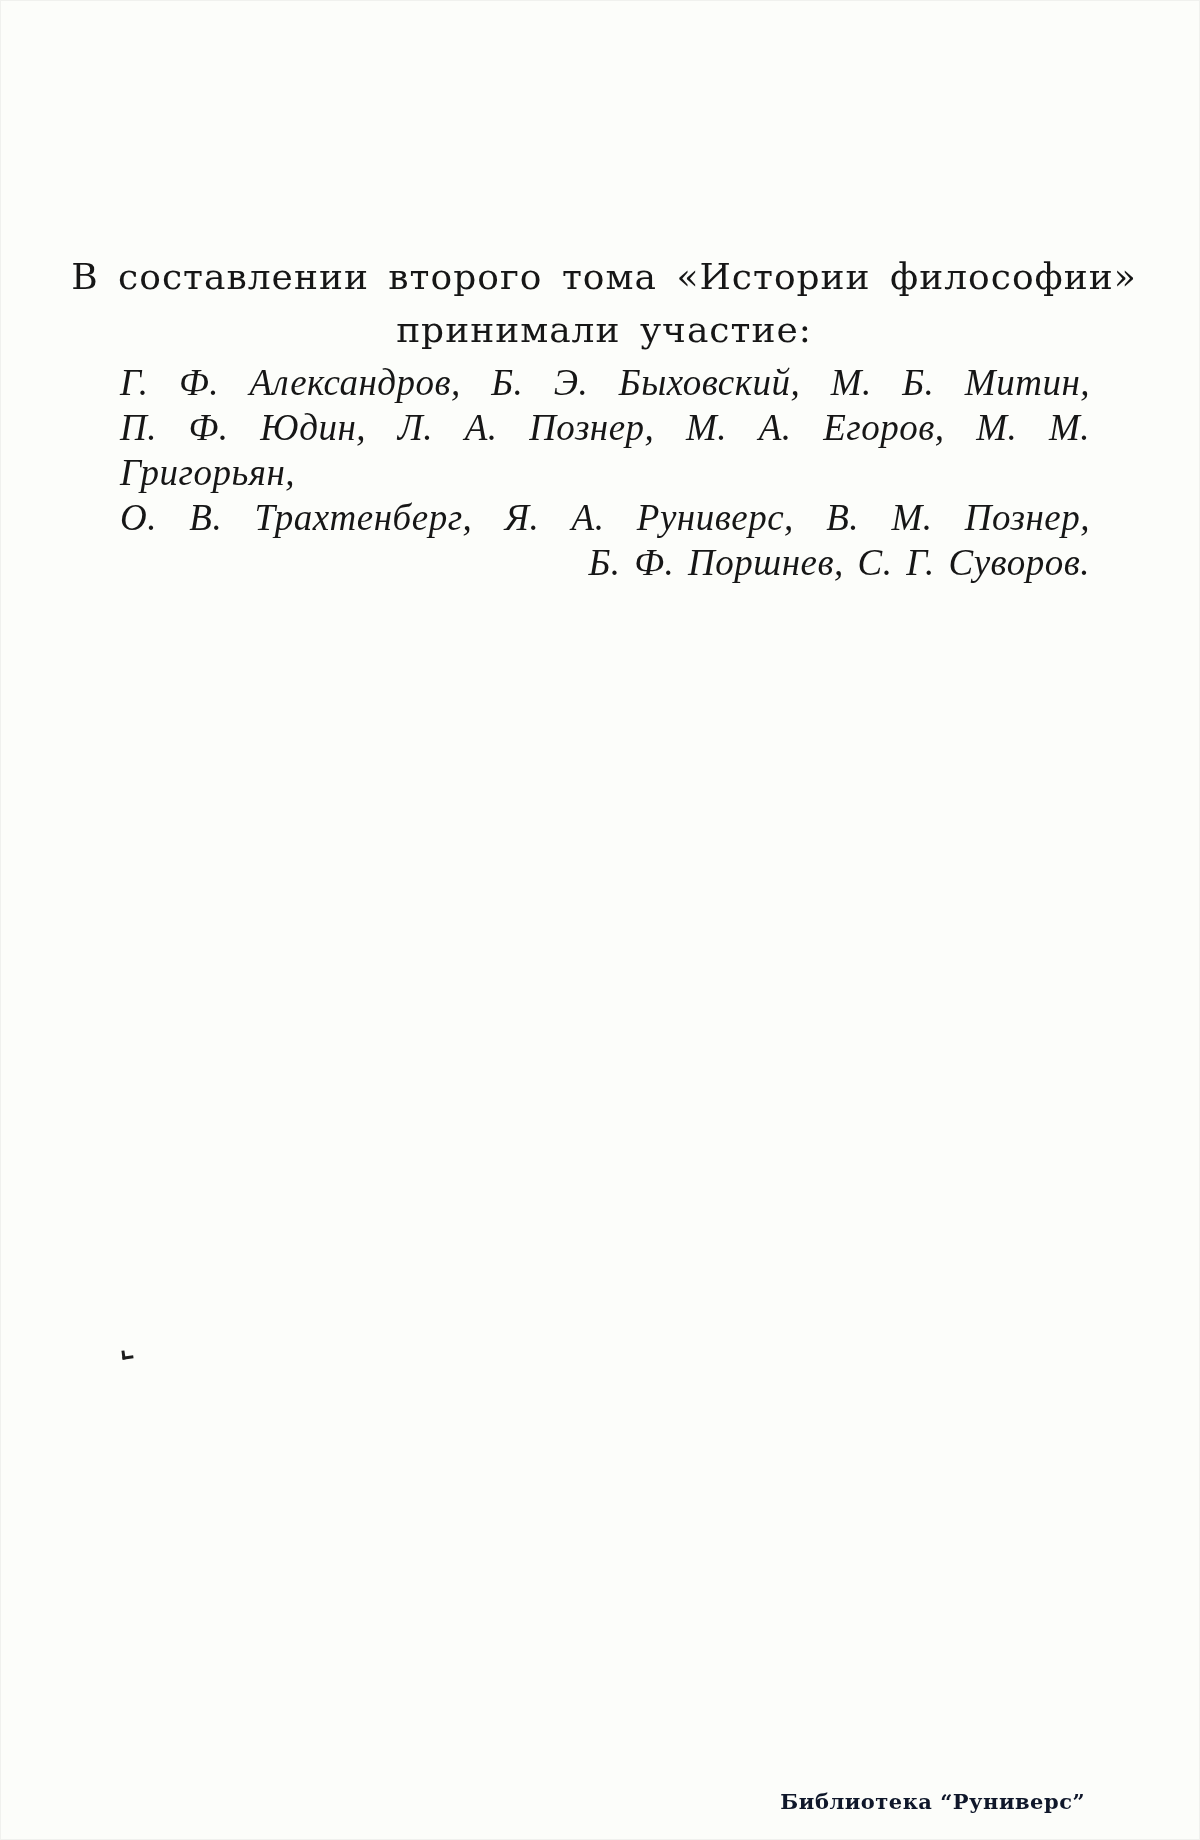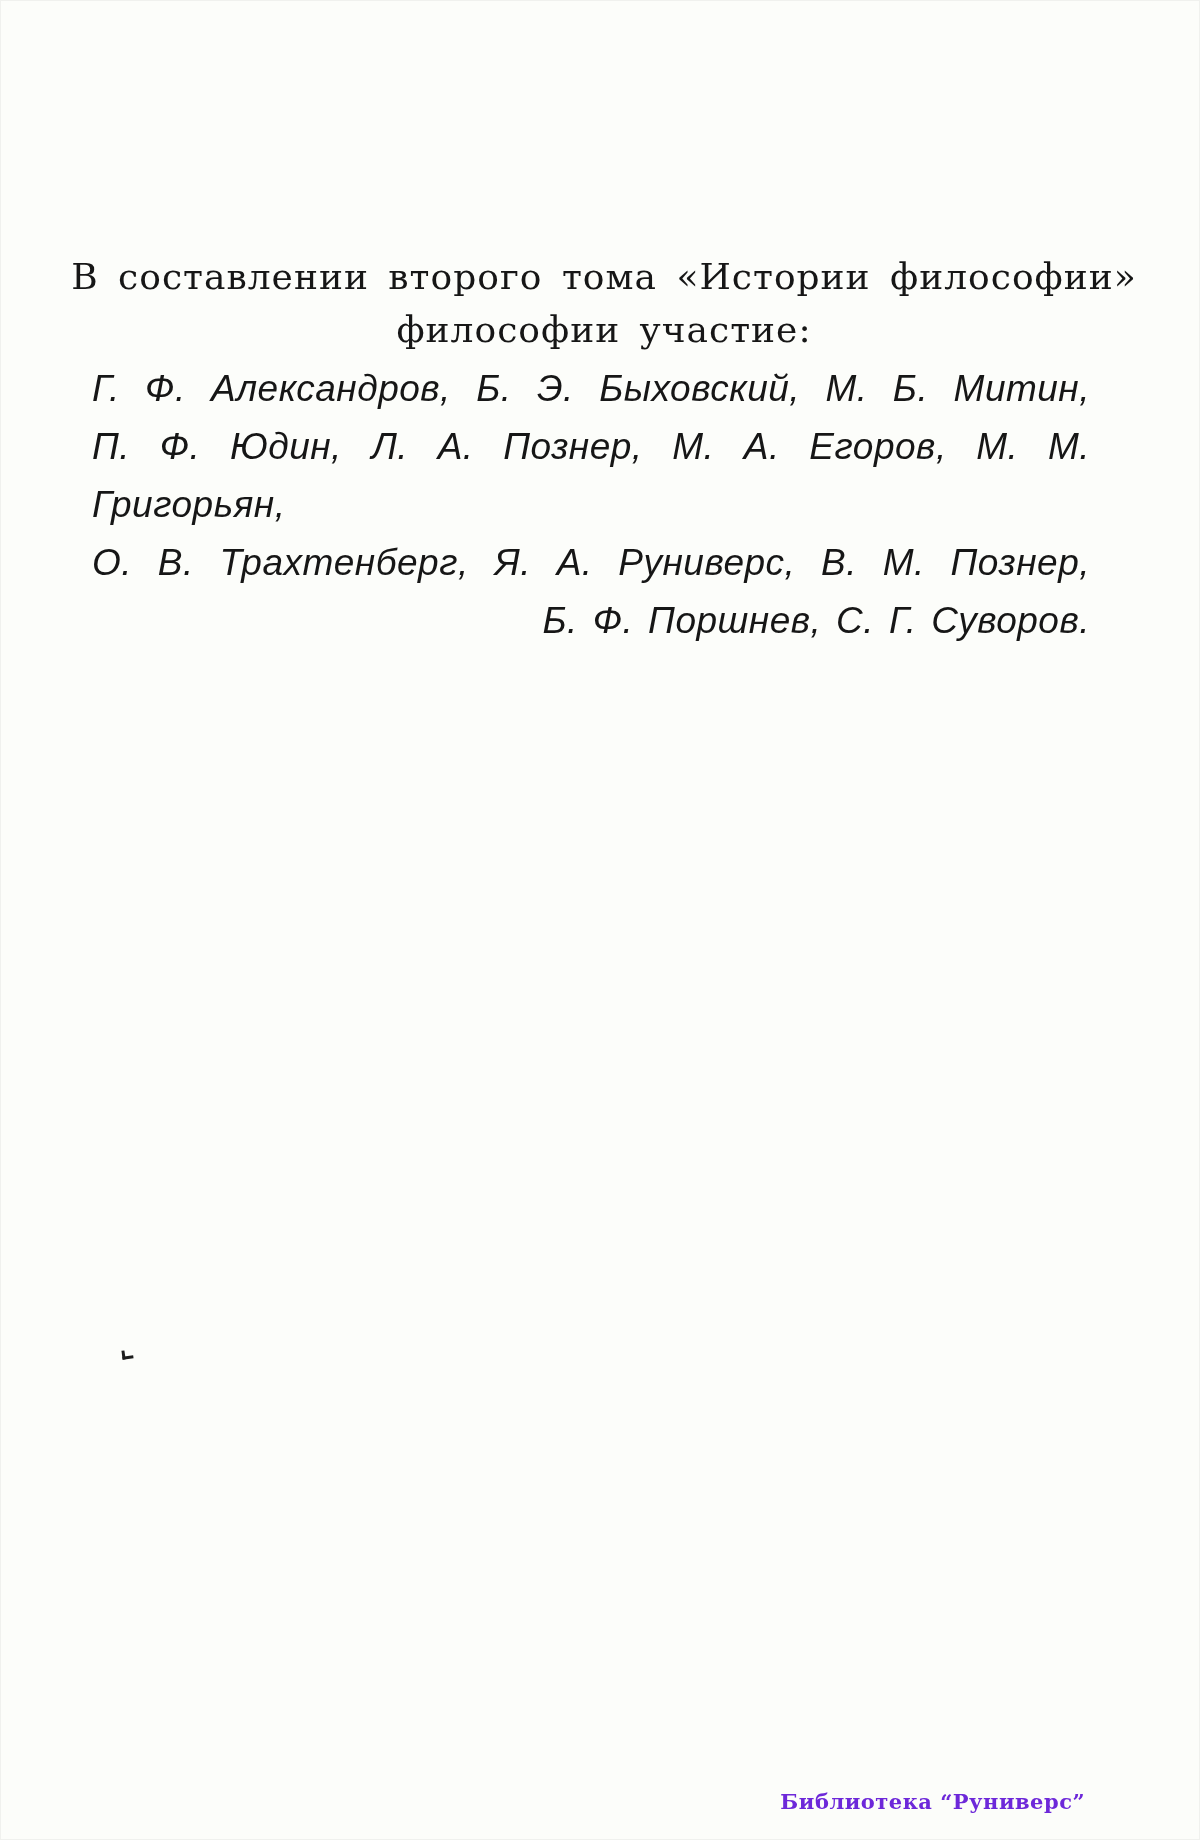--- a/index.html
+++ b/index.html
@@ -24,26 +24,26 @@
     font-family: "DejaVu Serif", "Liberation Serif", serif;
     font-size: 36px;
     font-weight: 500;
     letter-spacing: 1px;
     word-spacing: 7px;
     line-height: 53px;
   }
   .names {
     position: absolute;
     top: 360px;
-    left: 92px;
+    left: 120px;
     right: 110px;
-    font-family: Liberation Sans, sans-serif;
+    font-family: Liberation Serif, serif;
     font-style: italic;
     font-size: 37px;
-    line-height: 58px;
+    line-height: 45px;
     letter-spacing: 0.5px;
     word-spacing: 4px;
   }
   .name-line.justify {
     text-align: justify;
     text-align-last: justify;
   }
   .name-line.center {
     text-align: right;
   }
@@ -58,31 +58,31 @@
     transform: rotate(-8deg);
   }
   .watermark {
     position: absolute;
     right: 115px;
     bottom: 26px;
     font-family: "DejaVu Serif", "Liberation Serif", serif;
     font-weight: bold;
     font-size: 21px;
     letter-spacing: 0.5px;
-    color: #6d28d9;
+    color: #0f172a;
   }
 </style>
 </head>
 <body>
 
 <div class="page">
 
   <div class="heading">
     <div class="h-line">В составлении второго тома «Истории философии»</div>
-    <div class="h-line">философии участие:</div>
+    <div class="h-line">принимали участие:</div>
   </div>
 
   <div class="names">
     <div class="name-line justify">Г. Ф. Александров, Б. Э. Быховский, М. Б. Митин,</div>
     <div class="name-line justify">П. Ф. Юдин, Л. А. Познер, М. А. Егоров, М. М. Григорьян,</div>
     <div class="name-line justify">О. В. Трахтенберг, Я. А. Руниверс, В. М. Познер,</div>
     <div class="name-line center">Б. Ф. Поршнев, С. Г. Суворов.</div>
   </div>
 
   <div class="speck"></div>

